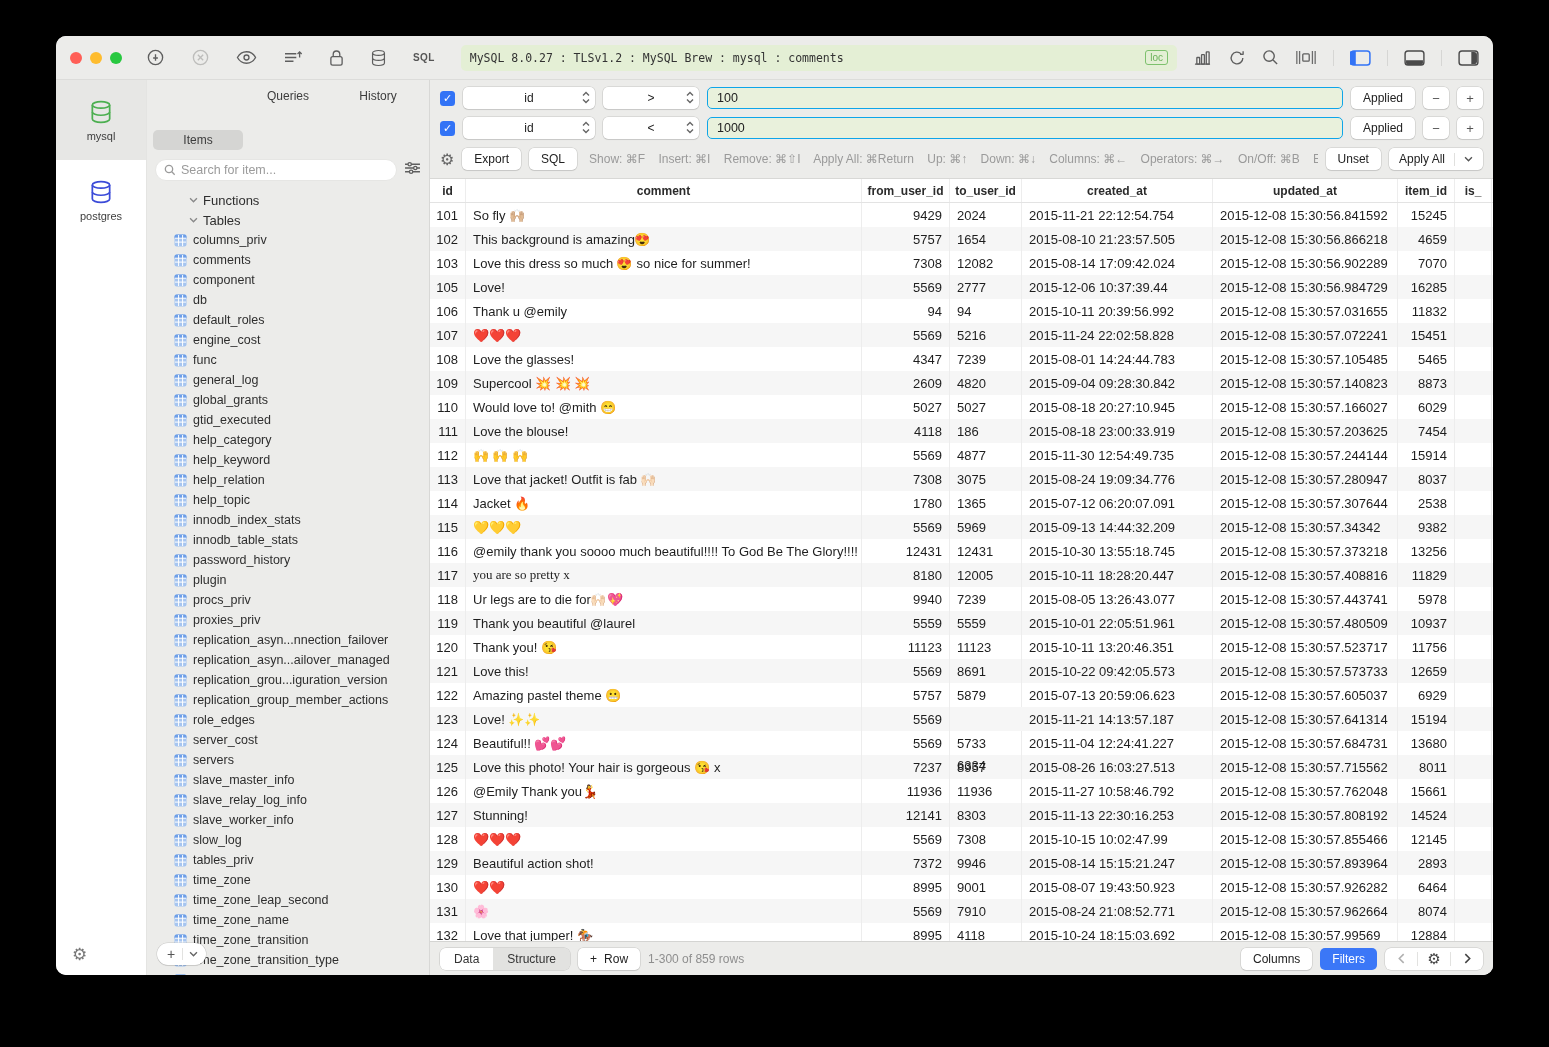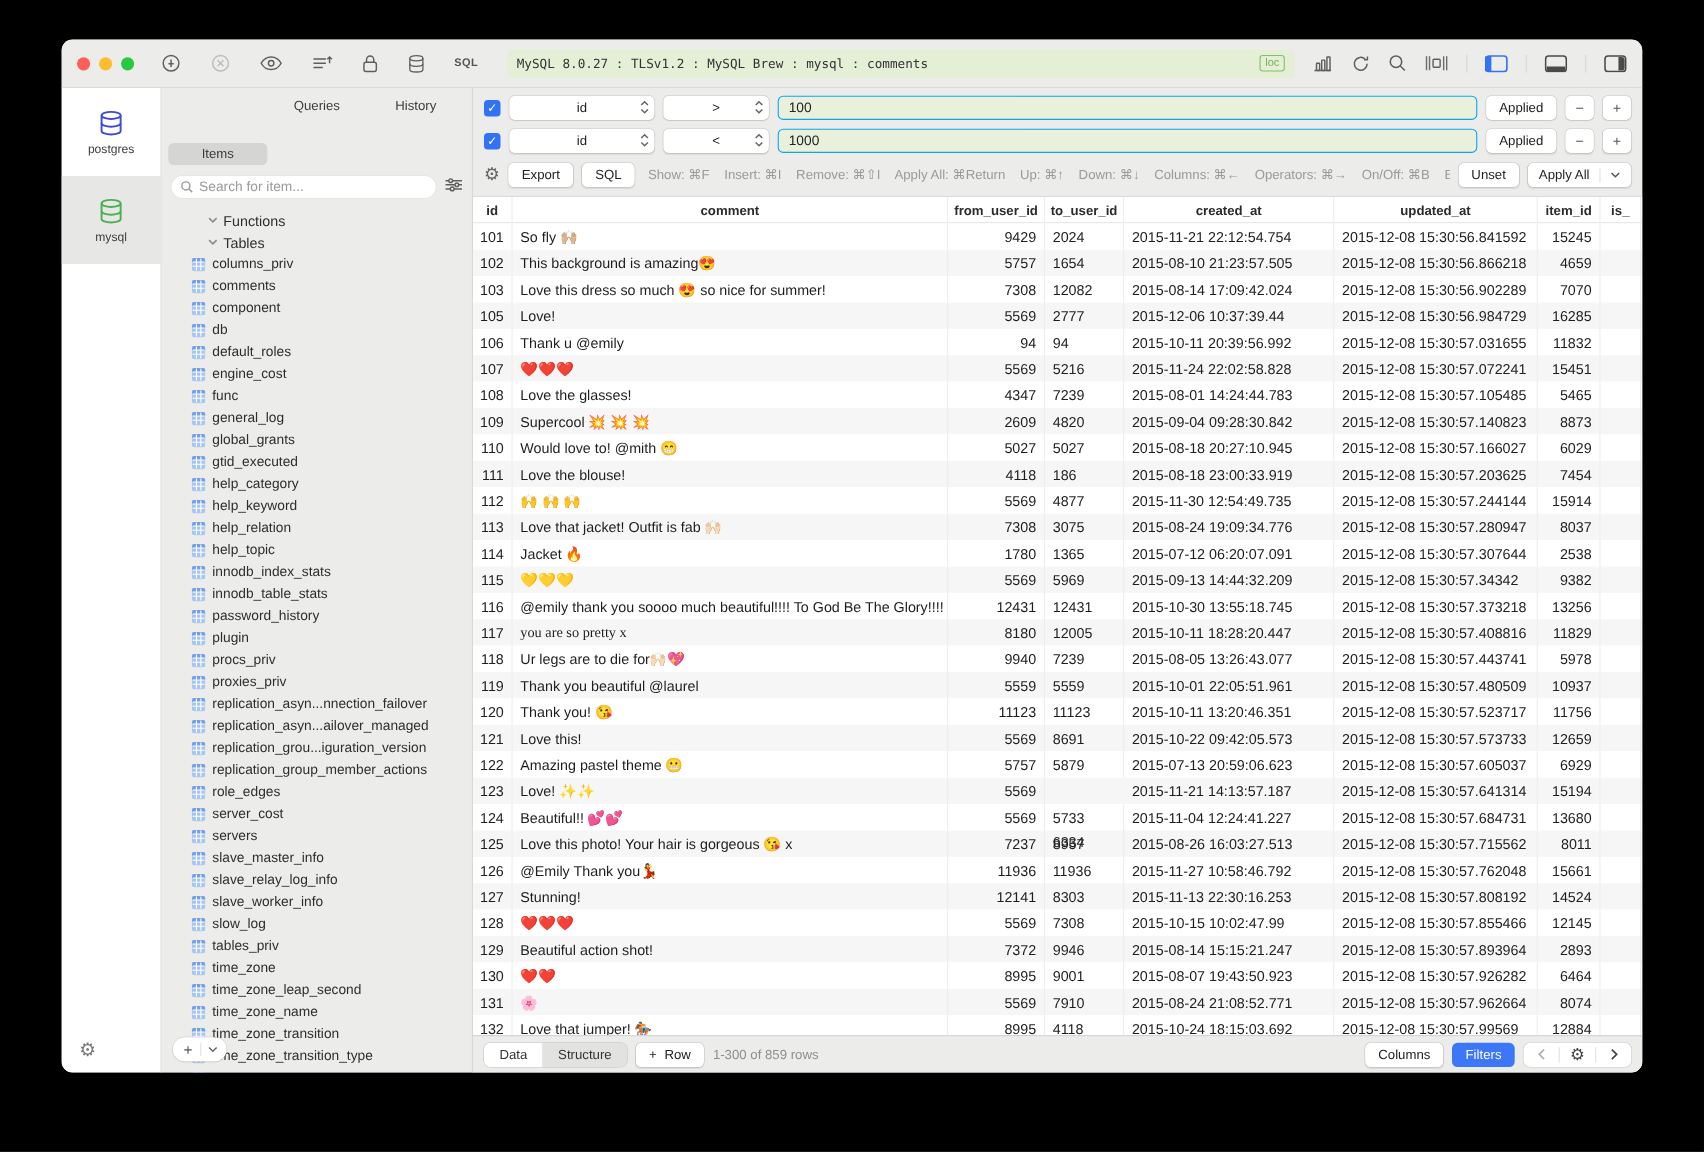--- a/index.html
+++ b/index.html
@@ -212,35 +212,35 @@
             <rect x="1" y="1" width="20" height="15" rx="3" stroke="#4A4A4A" stroke-width="1.5"></rect>
             <path d="M14 2h3a3 3 0 013 3v7a3 3 0 01-3 3h-3V2z" fill="#4A4A4A"></path>
           </svg>
       </span>
     </div>
   </div>
 
   <div class="content">
 
     <div class="rail">
+      <div class="rail-item selected">
+        <svg width="26" height="26" viewBox="0 0 24 24" fill="none" stroke="#4CAF50" stroke-width="1.6">
+            <ellipse cx="12" cy="5.5" rx="8" ry="3"></ellipse>
+            <path d="M4 5.5v6.5c0 1.66 3.58 3 8 3s8-1.34 8-3V5.5"></path>
+            <path d="M4 12v6.5c0 1.66 3.58 3 8 3s8-1.34 8-3V12"></path>
+          </svg>
+        <span>mysql</span>
+      </div>
       <div class="rail-item">
         <svg width="26" height="26" viewBox="0 0 24 24" fill="none" stroke="#3B4BD8" stroke-width="1.6">
             <ellipse cx="12" cy="5.5" rx="8" ry="3"></ellipse>
             <path d="M4 5.5v6.5c0 1.66 3.58 3 8 3s8-1.34 8-3V5.5"></path>
             <path d="M4 12v6.5c0 1.66 3.58 3 8 3s8-1.34 8-3V12"></path>
           </svg>
         <span>postgres</span>
-      </div>
-      <div class="rail-item selected">
-        <svg width="26" height="26" viewBox="0 0 24 24" fill="none" stroke="#4CAF50" stroke-width="1.6">
-            <ellipse cx="12" cy="5.5" rx="8" ry="3"></ellipse>
-            <path d="M4 5.5v6.5c0 1.66 3.58 3 8 3s8-1.34 8-3V5.5"></path>
-            <path d="M4 12v6.5c0 1.66 3.58 3 8 3s8-1.34 8-3V12"></path>
-          </svg>
-        <span>mysql</span>
       </div>
       <div class="rail-gear">⚙</div>
     </div>
 
     <div class="sidebar">
       <div class="side-tabs">
         <div class="side-tab active">Items</div>
         <div class="side-tab">Queries</div>
         <div class="side-tab">History</div>
       </div>

